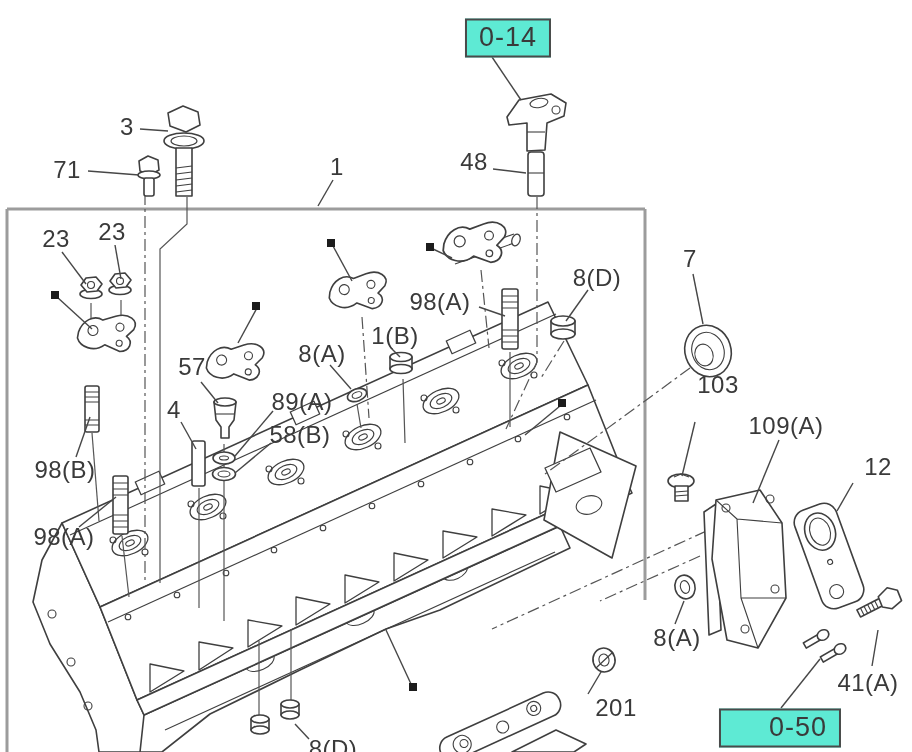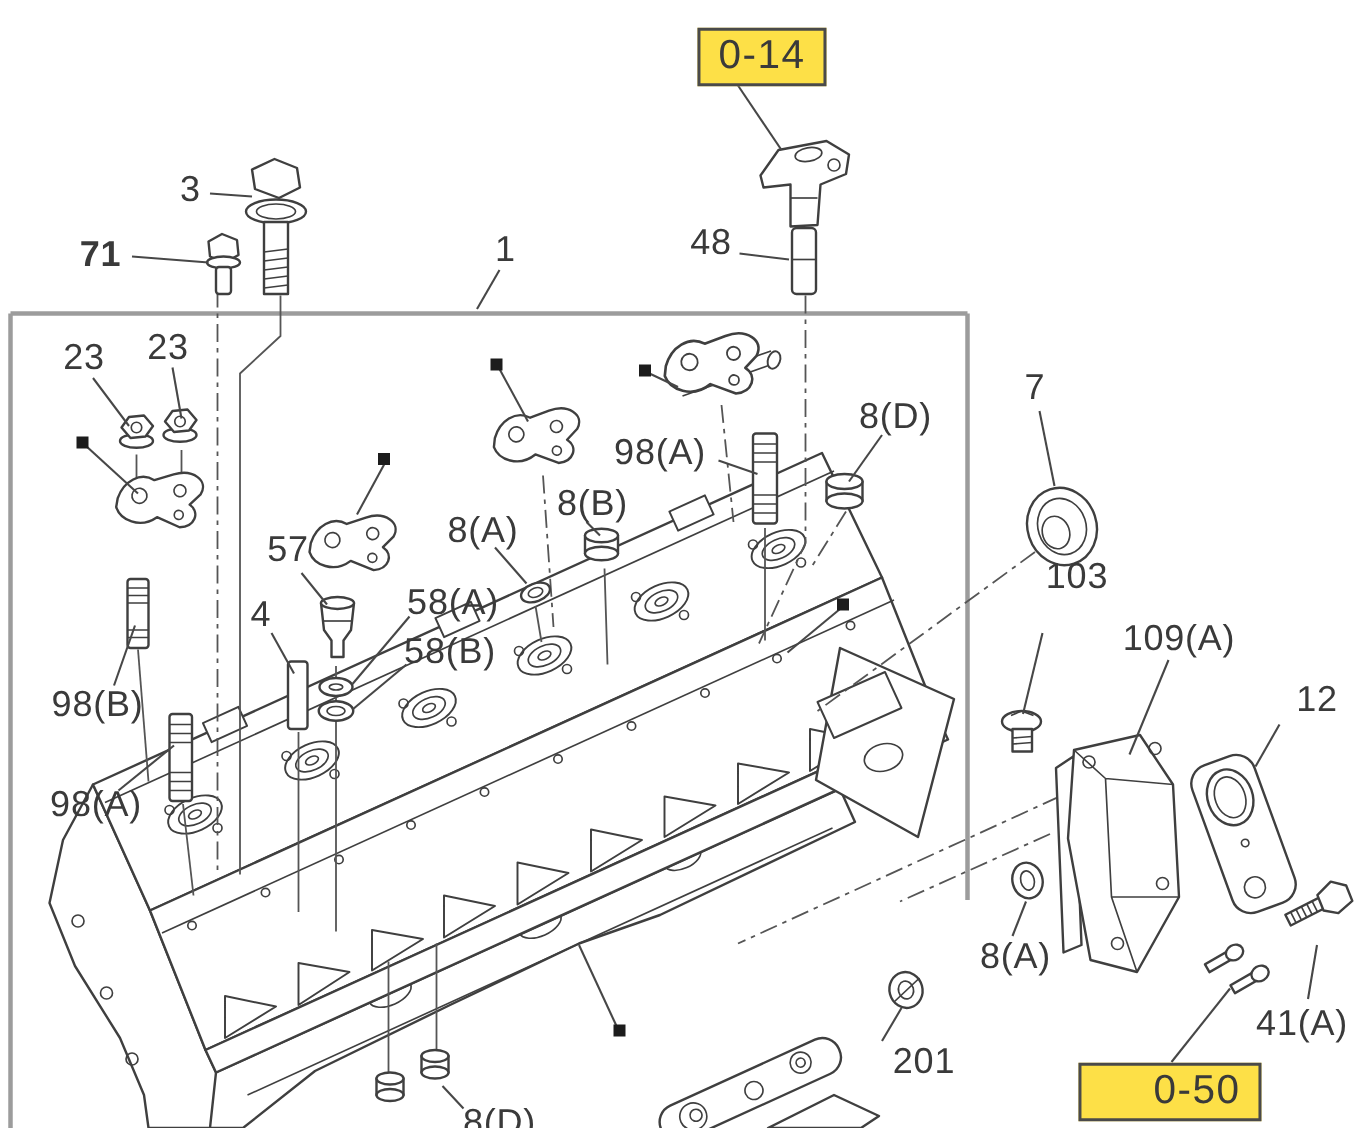--- a/index.html
+++ b/index.html
@@ -9,21 +9,21 @@
   }
   .stage svg{position:absolute;left:0;top:0;}
   .part-label{
     position:absolute;transform:translate(-50%,-50%);
     color:#3a3a3a;font-size:24px;line-height:1;white-space:nowrap;
     letter-spacing:0.5px;user-select:none;
   }
   .ref-box{
     position:absolute;transform:translate(-50%,-50%);
     color:#3a3a3a;font-size:27px;line-height:1;white-space:nowrap;
-    border:2px solid #4a4a4a;background:#fde047;padding:3px 12px 5px 12px;
+    border:2px solid #4a4a4a;background:#5eead4;padding:3px 12px 5px 12px;
     letter-spacing:1px;user-select:none;
   }
   
   .p  {fill:#ffffff;stroke:#3f3f3f;stroke-width:1.6;stroke-linejoin:round;}
   .d  {fill:none;stroke:#3f3f3f;stroke-width:1.1;stroke-linejoin:round;}
   .w  {fill:#ffffff;stroke:#3f3f3f;stroke-width:1.3;stroke-linejoin:round;}
   .thin{fill:none;stroke:#555555;stroke-width:1.2;}
   .dd {stroke-dasharray:12 4 3 4;}
   .lead{fill:none;stroke:#474747;stroke-width:1.4;}
   .frame{fill:none;stroke:#9c9c9c;stroke-width:3;}
@@ -390,32 +390,32 @@
     <rect class="dot" x="558" y="399" width="8" height="8"></rect>
     <rect class="dot" x="409" y="683" width="8" height="8"></rect>
   </g>
 
 </svg>
 
 <div id="label-layer">
       <div class="ref-box" style="left: 508px; top: 38px;">0-14</div>
       <div class="part-label" style="left: 474px; top: 162px;">48</div>
       <div class="part-label" style="left: 127px; top: 127px;">3</div>
-      <div class="part-label" style="left: 67px; top: 170px; font-weight: bold;">71</div>
+      <div class="part-label" style="left: 67px; top: 170px;">71</div>
       <div class="part-label" style="left: 337px; top: 167px;">1</div>
       <div class="part-label" style="left: 56px; top: 239px;">23</div>
       <div class="part-label" style="left: 112px; top: 232px;">23</div>
       <div class="part-label" style="left: 440px; top: 302px;">98(A)</div>
       <div class="part-label" style="left: 597px; top: 278px;">8(D)</div>
-      <div class="part-label" style="left: 395px; top: 336px;">8(B)</div>
+      <div class="part-label" style="left: 395px; top: 336px;">1(B)</div>
       <div class="part-label" style="left: 322px; top: 354px;">8(A)</div>
       <div class="part-label" style="left: 690px; top: 259px;">7</div>
       <div class="part-label" style="left: 192px; top: 367px;">57</div>
       <div class="part-label" style="left: 174px; top: 410px;">4</div>
-      <div class="part-label" style="left: 302px; top: 402px;">58(A)</div>
+      <div class="part-label" style="left: 302px; top: 402px;">89(A)</div>
       <div class="part-label" style="left: 300px; top: 435px;">58(B)</div>
       <div class="part-label" style="left: 65px; top: 470px; text-align: center;">98(B)</div>
       <div class="part-label" style="left: 64px; top: 537px;">98(A)</div>
       <div class="part-label" style="left: 697px; top: 385px; margin-left: 21px;">103</div>
       <div class="part-label" style="left: 786px; top: 426px;">109(A)</div>
       <div class="part-label" style="left: 858px; top: 467px; margin-left: 20px;">12</div>
       <div class="part-label" style="left: 677px; top: 638px;">8(A)</div>
       <div class="part-label" style="left: 616px; top: 708px;">201</div>
       <div class="part-label" style="left: 868px; top: 683px;">41(A)</div>
       <div class="ref-box" style="left: 780px; top: 728px; padding-left: 48px;">0-50</div>

